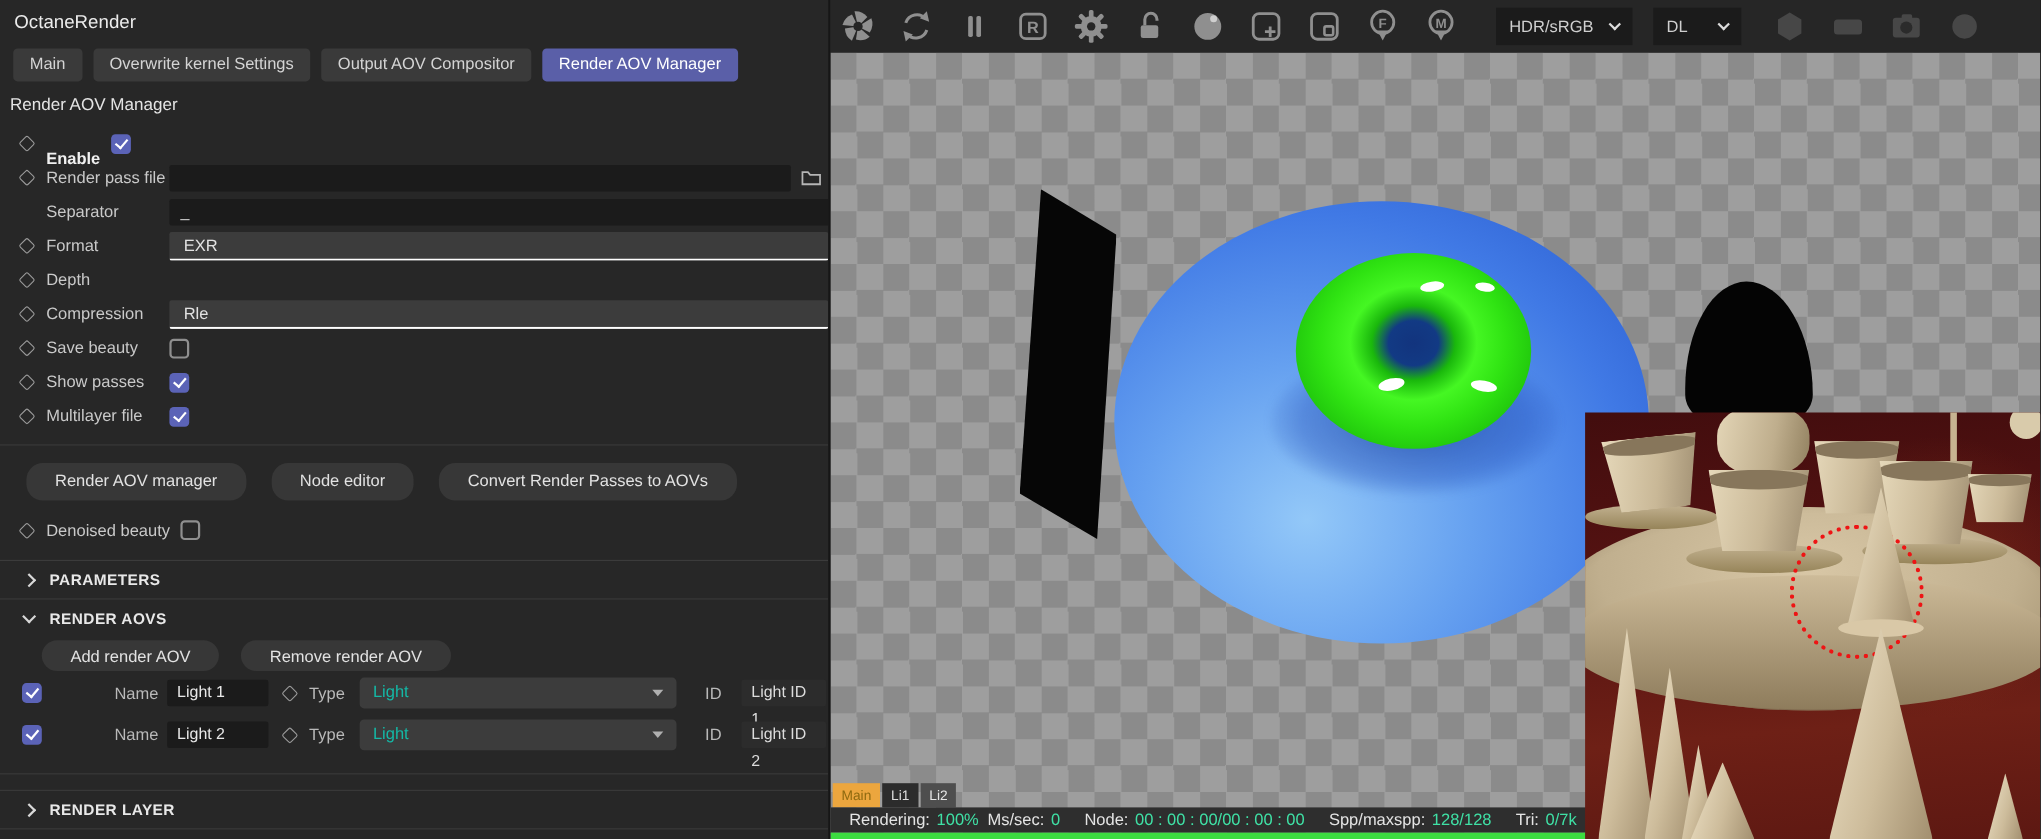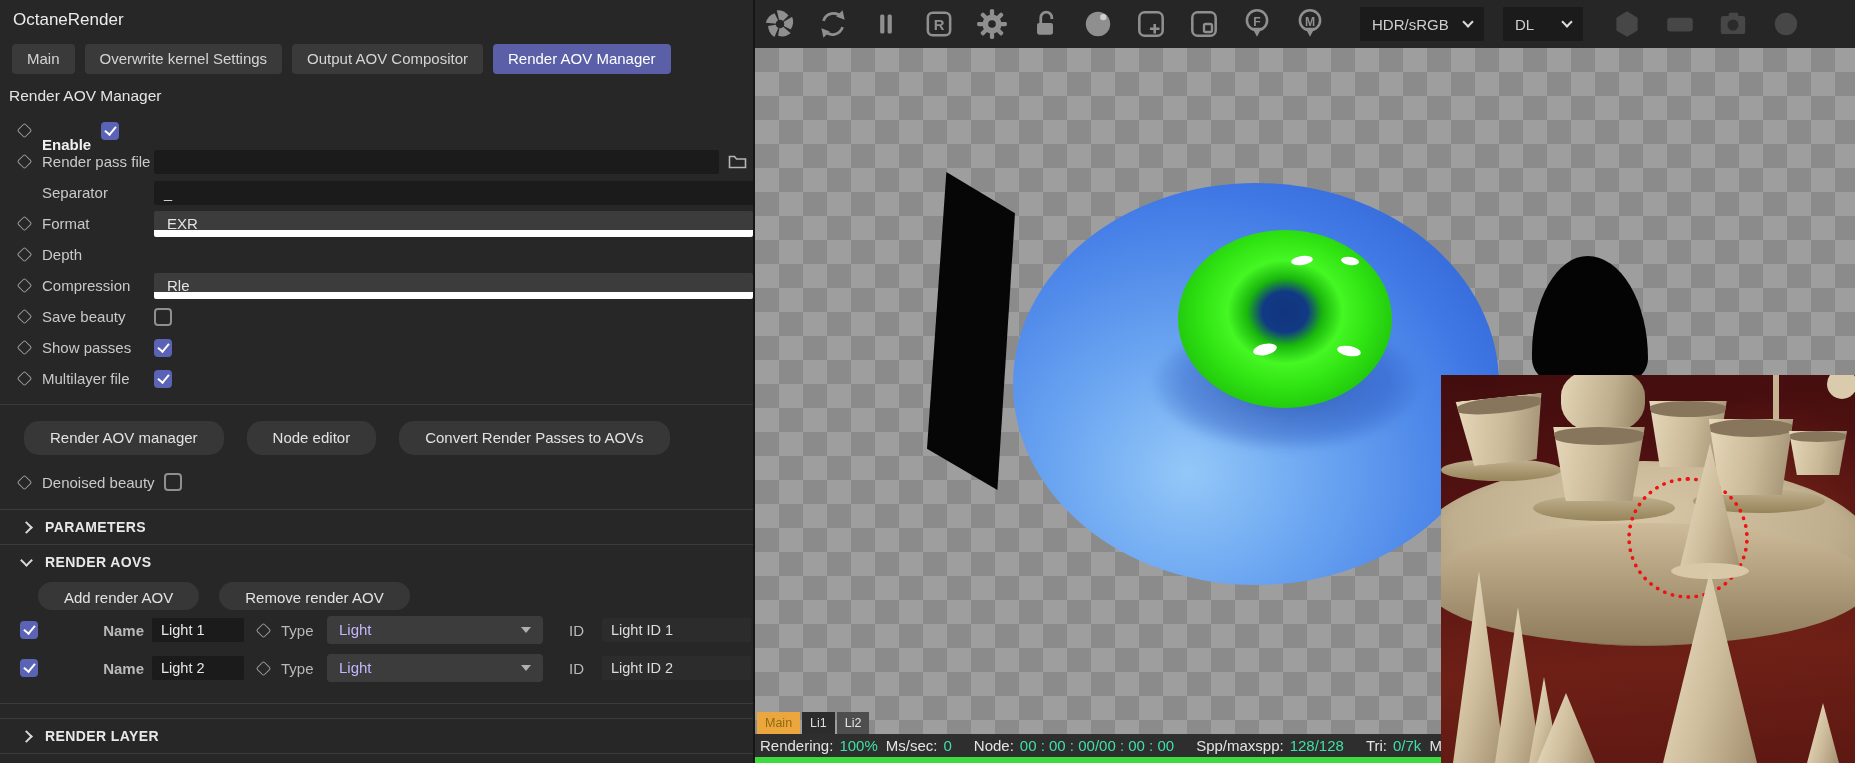--- a/index.html
+++ b/index.html
@@ -19,21 +19,21 @@
   .form { margin-top:8px; }
   .frow { display:flex; align-items:center; height:31px; }
   .dmd { flex:none; width:11px; height:11px; margin-left:19px; border:1.6px solid #9a9a9a;
          border-radius:2px; transform:rotate(45deg); }
   .dmd.ph { border-color:transparent; }
   .flabel { flex:none; margin-left:12px; width:112px; font-size:15px; color:#c9c9c9; }
   .flabel.b { font-weight:bold; color:#f0f0f0; width:auto;margin-top:28px; }
   .tinput { flex:1; height:24px; background:#1b1b1b; border-radius:2px; color:#d8d8d8;
             font-size:14.5px; padding:0 10px; line-height:24px; }
   .tselect { flex:1; height:26px; background:#3c3c3c; border-radius:2px; color:#e2e2e2;
-             font-size:15px; padding:0 13px; line-height:26px; border-bottom:7px solid #ffffff; }
+             font-size:15px; padding:0 13px; line-height:26px; border-bottom:2px solid #ffffff; }
   .chk { flex:none; width:18px; height:18px; border-radius:4px; }
   .chk.on { background:#5b63b7; }
   .chk.on::after { content:""; display:block; width:5px; height:9px; margin:2px auto 0;
                    border:solid #fff; border-width:0 2px 2px 0; transform:rotate(40deg); }
   .chk.off { background:transparent; border:2px solid #8f8f8f; }
   .folder-btn { flex:none; width:24px; height:24px; margin:0 4px 0 6px; display:flex;
                 align-items:center; justify-content:center; }
   .divider { height:1px; background:#3b3b3b; }
   .btnrow { display:flex; gap:23px; margin:16px 0 0 24px; }
   .pbtn { height:34px; line-height:34px; padding:0 26px; background:#373737; border-radius:15px;
@@ -42,27 +42,27 @@
   .chev { width:9px; height:9px; margin-left:22px; border-right:2.2px solid #d8d8d8;
           border-bottom:2.2px solid #d8d8d8; }
   .chev.right { transform:rotate(-45deg); }
   .chev.down { transform:rotate(45deg); margin-top:-4px; }
   .sect-label { margin-left:14px; font-size:14px; font-weight:bold; color:#e8e8e8; letter-spacing:.4px; }
   .aovbtns { display:flex; gap:20px; margin:3px 0 0 38px; }
   .pbtn.sm { height:28px; line-height:32px; }
   .arow { display:flex; align-items:center; height:28px; margin-left:20px; }
   .arow + .arow { margin-top:10px; }
   .alabel { flex:none; font-size:15px; color:#b9b9b9; }
-  .nlabel { width:90px; margin-left:16px; text-align:right;font-weight:bold; }
+  .nlabel { width:90px; margin-left:16px; text-align:right; }
   .ninput { flex:none; width:92px; height:24px; margin-left:8px; background:#1b1b1b; border-radius:2px;
             color:#e8e8e8; font-size:14.5px; padding:0 9px; line-height:24px; }
   .adm { flex:none; margin-left:14px; }
   .tylabel { width:36px; margin-left:12px; }
-  .aselect { flex:none; width:216px; height:28px; margin-left:10px; background:#3c3c3c; border-radius:4px;
-             color:#c4b5fd; font-size:15px; padding:0 12px; line-height:28px; position:relative; }
+  .aselect { flex:none; width:288px; height:28px; margin-left:10px; background:#3c3c3c; border-radius:4px;
+             color:#14b8a6; font-size:15px; padding:0 12px; line-height:28px; position:relative; }
   .caret { position:absolute; right:12px; top:11px; width:0; height:0;
            border-left:5px solid transparent; border-right:5px solid transparent; border-top:6px solid #b0b0b0; }
   .idlabel { width:24px; margin-left:26px; }
   .idinput { flex:1; height:24px; margin:0 2px 0 9px; background:#2c2c2c; border-radius:2px;
              color:#dcdcdc; font-size:14.5px; padding:0 9px; line-height:24px; }
 
   
   .vsep { position:absolute; left:753px; top:0; width:2px; height:763px; background:#161616; }
   .viewport { position:absolute; left:755px; top:0; width:1100px; height:763px; background:#262626; overflow:hidden; }
   .vtoolbar { position:absolute; left:0; top:0; width:100%; height:48px; display:flex; align-items:center;
@@ -375,21 +375,21 @@
       </svg>
     </div>
 
     <div class="passtabs">
       <span class="vtab main">Main</span>
       <span class="vtab li1">Li1</span>
       <span class="vtab li2">Li2</span>
     </div>
 
     <div class="statusbar">
-      <span class="sl" style="margin-left:0;">Rendering:</span>
+      <span class="sl" style="margin-left:12px;">Rendering:</span>
       <span class="sv">100%</span>
       <span class="sl">Ms/sec:</span>
       <span class="sv">0</span>
       <span class="sl gap">Node:</span>
       <span class="sv">00 : 00 : 00/00 : 00 : 00</span>
       <span class="sl gap">Spp/maxspp:</span>
       <span class="sv">128/128</span>
       <span class="sl gap">Tri:</span>
       <span class="sv">0/7k</span>
       <span class="sl">Mesh:</span>

